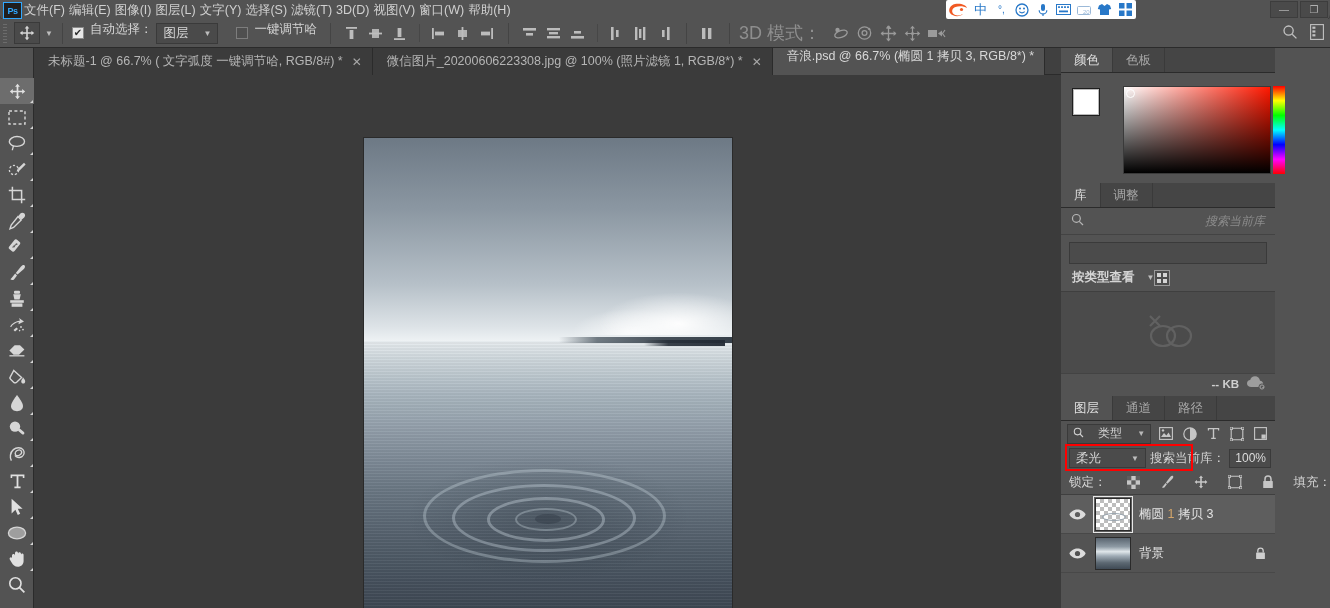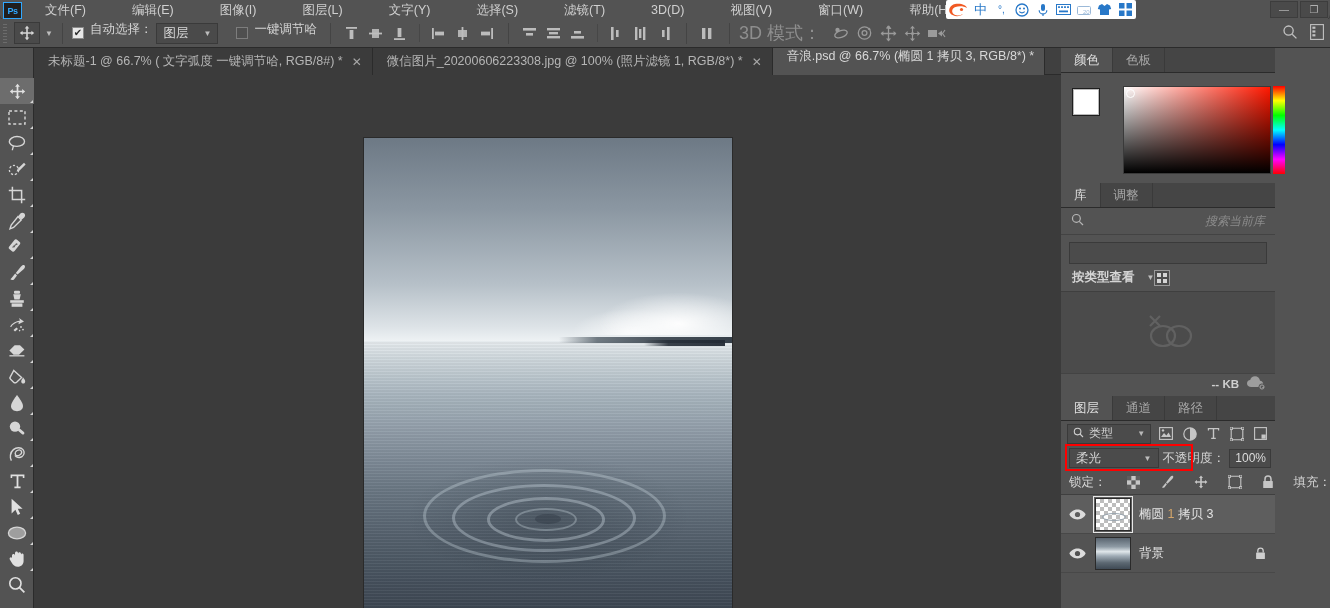--- a/index.html
+++ b/index.html
@@ -23,21 +23,21 @@
     border-radius: 7px;
   }
   .ps-logo {
     width: 19px; height: 17px; margin-left: 3px;
     background: #1f1f1f; border: 1px solid #31a8ff;
     color: #31a8ff; font-size: 9px; font-weight: bold;
     display: flex; align-items: center; justify-content: center;
     letter-spacing: -0.5px;
   }
   .menu-item {
-    padding: 0 23px; height: 19px; line-height: 19px;
+    padding: 0 2px; height: 19px; line-height: 19px;
     font-size: 12.5px; color: #d0d0d0; white-space: nowrap; cursor: default;
   }
 
   
   .ime-bar {
     position: absolute; top: 0px; left: 946px;
     height: 19px; width: 190px;
     background: #ffffff;
     display: flex; align-items: center;
     border-radius: 2px;
@@ -300,21 +300,21 @@
   }
   .lib-kb { font-size: 11.5px; color: #d0d0d0; font-weight: bold; }
 
   
   .layers-toolrow {
     height: 25px; display: flex; align-items: center; gap: 6px;
     padding: 0 6px;
   }
   .filter-combo {
     width: 86px; height: 20px; background: #4b4b4b; border: 1px solid #3a3a3a;
-    display: flex; align-items: center; gap: 5px; padding: 9px 5px;
+    display: flex; align-items: center; gap: 14px; padding: 9px 5px;
     font-size: 12px; color: #d4d4d4;
   }
   .filter-combo .cc { margin-left: auto; font-size: 8px; color: #b8b8b8; }
   .lt-ic { width: 18px; height: 20px; display: flex; align-items: center; justify-content: center; }
 
   .blend-row {
     height: 24px; display: flex; align-items: center; gap: 4px;
     padding: 0 4px 0 8px; position: relative;
   }
   .blend-combo {
@@ -1004,21 +1004,21 @@
           </svg>
       </div>
     </div>
 
     <div class="blend-row">
       <div class="blend-combo">
         <span>柔光</span>
         <span class="caret" style="margin:0;">▼</span>
       </div>
       <div class="blend-highlight"></div>
-      <span class="opacity-label">不透明度：</span>
+      <span class="opacity-label">搜索当前库：</span>
       <span class="num-box">100%</span>
     </div>
 
     <div class="lock-row">
       <span class="lock-label">锁定：</span>
       <span class="lock-ic">
         <svg width="13" height="13" viewBox="0 0 13 13">
             <rect width="13" height="13" fill="#c6c6c6"></rect>
             <rect x="0" y="0" width="4.33" height="4.33" fill="#5e5e5e"></rect>
             <rect x="8.66" y="0" width="4.33" height="4.33" fill="#5e5e5e"></rect>

